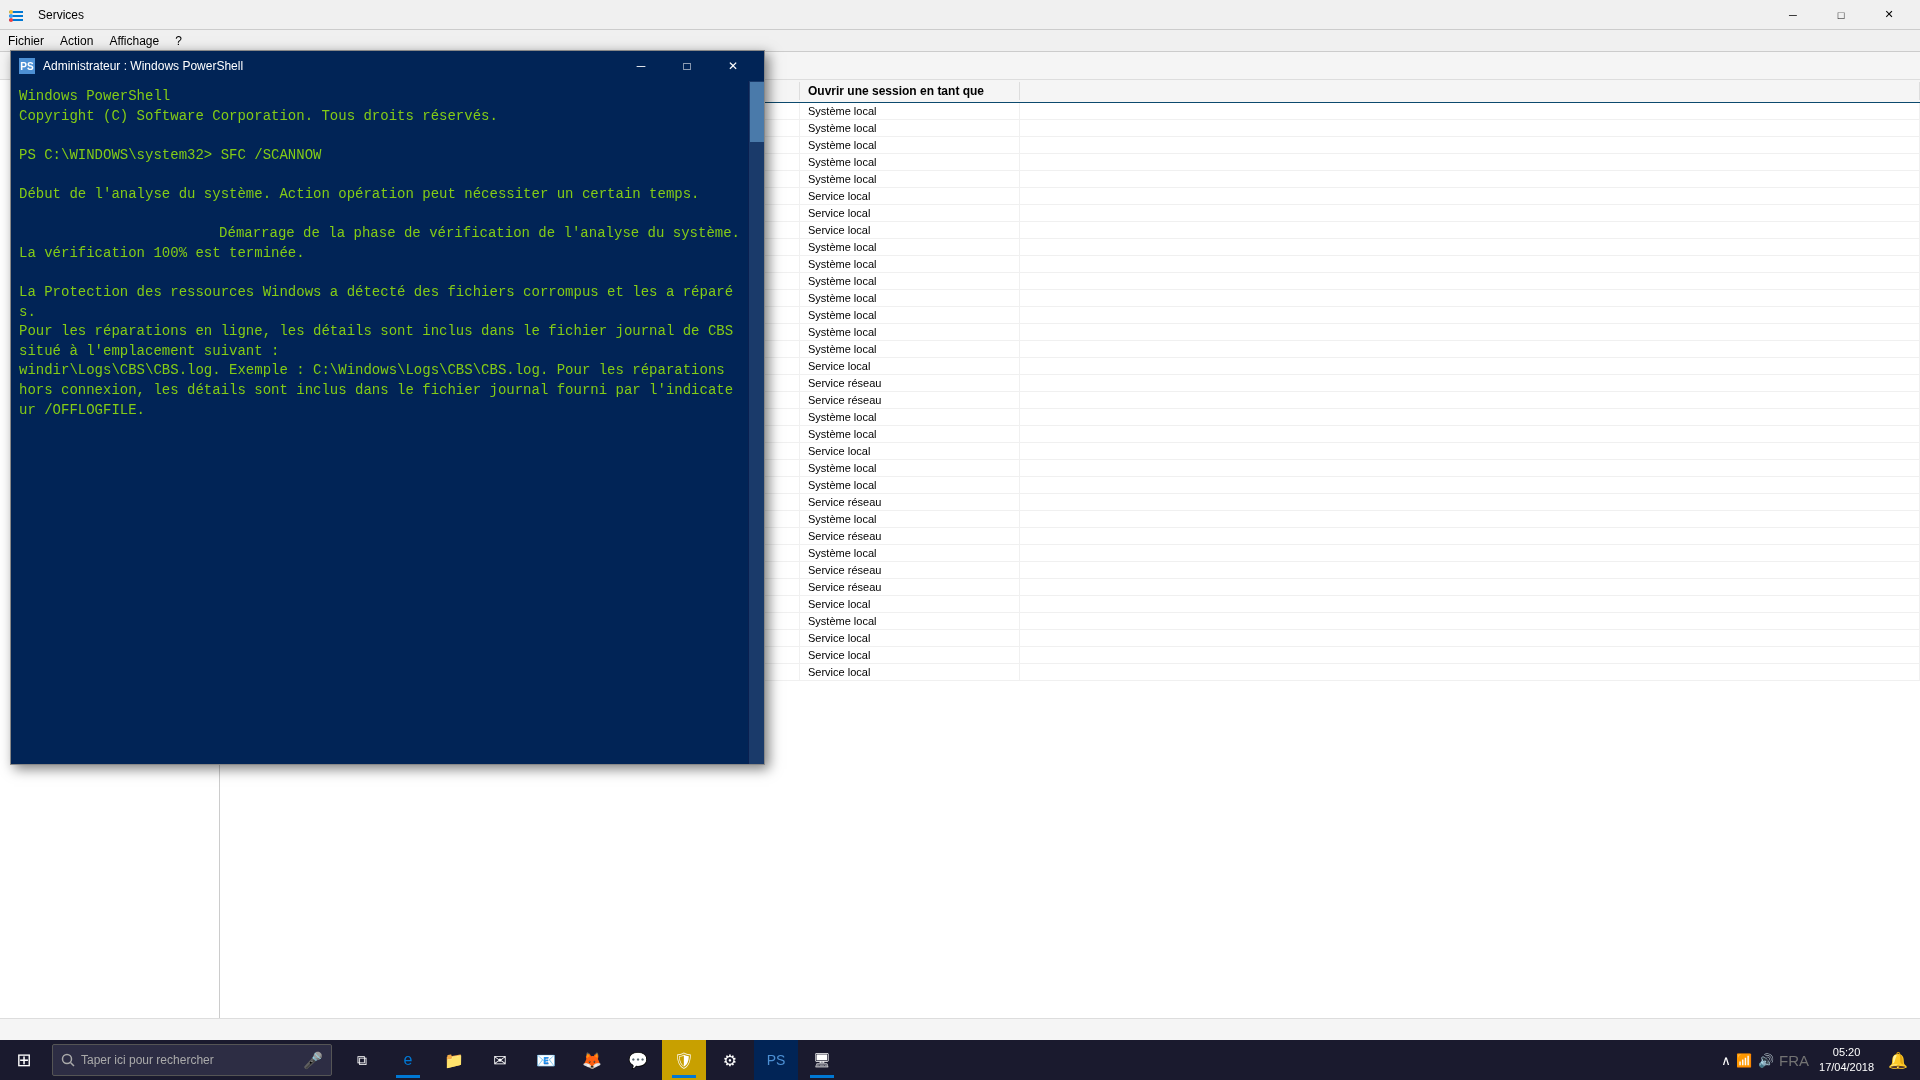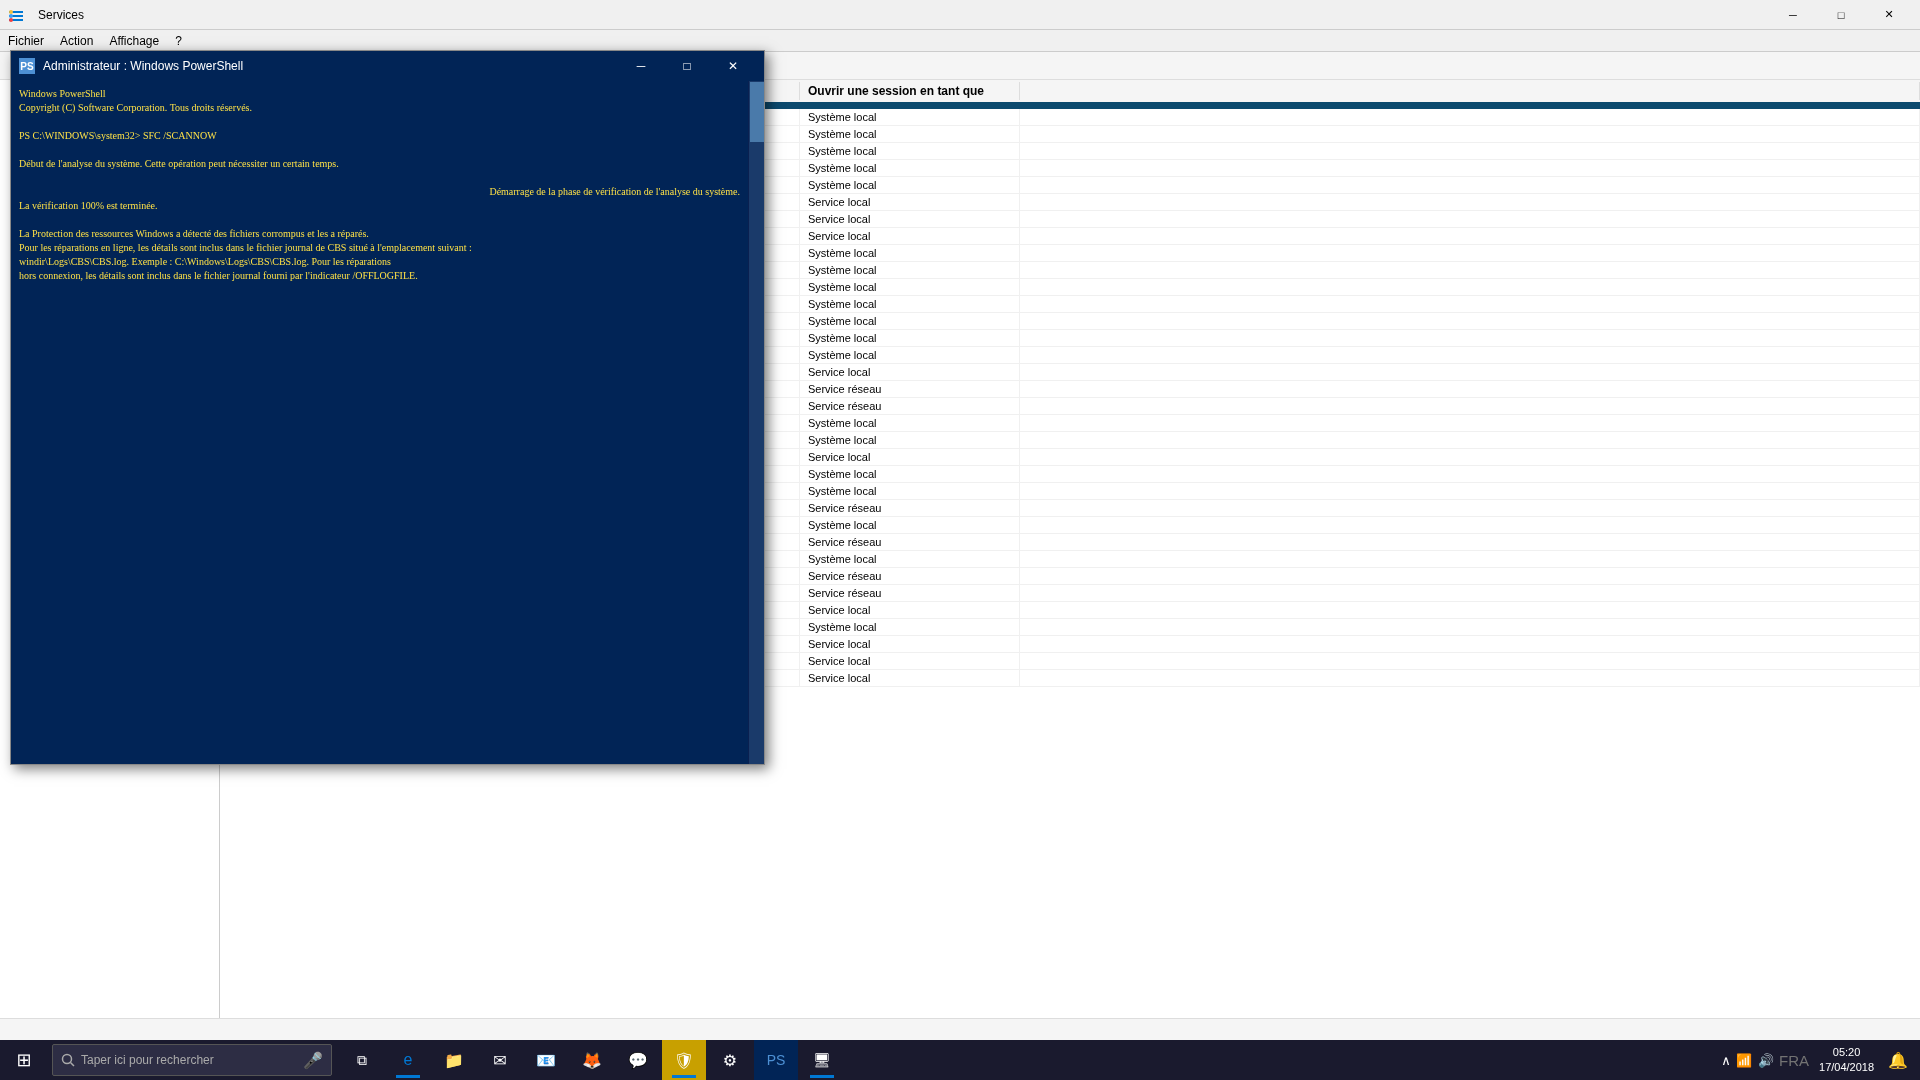--- a/index.html
+++ b/index.html
@@ -115,21 +115,21 @@
       flex: 1;
       overflow: hidden;
       display: flex;
       flex-direction: column;
     }
 
     .services-table-header {
       display: grid;
       grid-template-columns: 280px 100px 200px 220px 1fr;
       background: #f5f5f5;
-      border-bottom: 7px solid #0c4a6e;
+      border-bottom: 1px solid #0c4a6e;
       padding: 2px 0;
       font-weight: 600;
       font-size: 12px;
       position: sticky;
       top: 0;
     }
 
     .services-table-header > div {
       padding: 2px 8px;
       border-right: 1px solid #ddd;
@@ -213,23 +213,23 @@
       align-items: center;
       justify-content: center;
       cursor: pointer;
       color: #fff;
       font-size: 12px;
     }
 
     .ps-content {
       flex: 1;
       padding: 6px 8px;
-      color: #fde047;
-      font-family: Liberation Serif, serif;
-      font-size: 10px;
+      color: #84cc16;
+      font-family: Liberation Mono, monospace;
+      font-size: 14px;
       overflow-y: auto;
       line-height: 1.4;
     }
 
     .ps-scrollbar {
       width: 16px;
       background: #1a3a6a;
       border-left: 1px solid #0a2050;
     }
 
@@ -656,21 +656,21 @@
     </div>
   </div>
   <div class="ps-body">
     <div class="ps-content">
 
     <div style="white-space: pre-wrap; word-break: break-all;">Windows PowerShell</div>
         <div style="white-space: pre-wrap; word-break: break-all;">Copyright (C) Software Corporation. Tous droits réservés.</div>
         <div style="white-space: pre-wrap; word-break: break-all;">&nbsp;</div>
         <div style="white-space: pre-wrap; word-break: break-all;">PS C:\WINDOWS\system32&gt; SFC /SCANNOW</div>
         <div style="white-space: pre-wrap; word-break: break-all;">&nbsp;</div>
-        <div style="white-space: pre-wrap; word-break: break-all;">Début de l'analyse du système. Cette opération peut nécessiter un certain temps.</div>
+        <div style="white-space: pre-wrap; word-break: break-all;">Début de l'analyse du système. Action opération peut nécessiter un certain temps.</div>
         <div style="white-space: pre-wrap; word-break: break-all;">&nbsp;</div>
         <div style="white-space: pre-wrap; word-break: break-all; text-align: right;">Démarrage de la phase de vérification de l'analyse du système.</div>
         <div style="white-space: pre-wrap; word-break: break-all;">La vérification 100% est terminée.</div>
         <div style="white-space: pre-wrap; word-break: break-all;">&nbsp;</div>
         <div style="white-space: pre-wrap; word-break: break-all;">La Protection des ressources Windows a détecté des fichiers corrompus et les a réparés.</div>
         <div style="white-space: pre-wrap; word-break: break-all;">Pour les réparations en ligne, les détails sont inclus dans le fichier journal de CBS situé à l'emplacement suivant :</div>
         <div style="white-space: pre-wrap; word-break: break-all;">windir\Logs\CBS\CBS.log. Exemple : C:\Windows\Logs\CBS\CBS.log. Pour les réparations</div>
         <div style="white-space: pre-wrap; word-break: break-all;">hors connexion, les détails sont inclus dans le fichier journal fourni par l'indicateur /OFFLOGFILE.</div>
       </div>
     <div class="ps-scrollbar">

